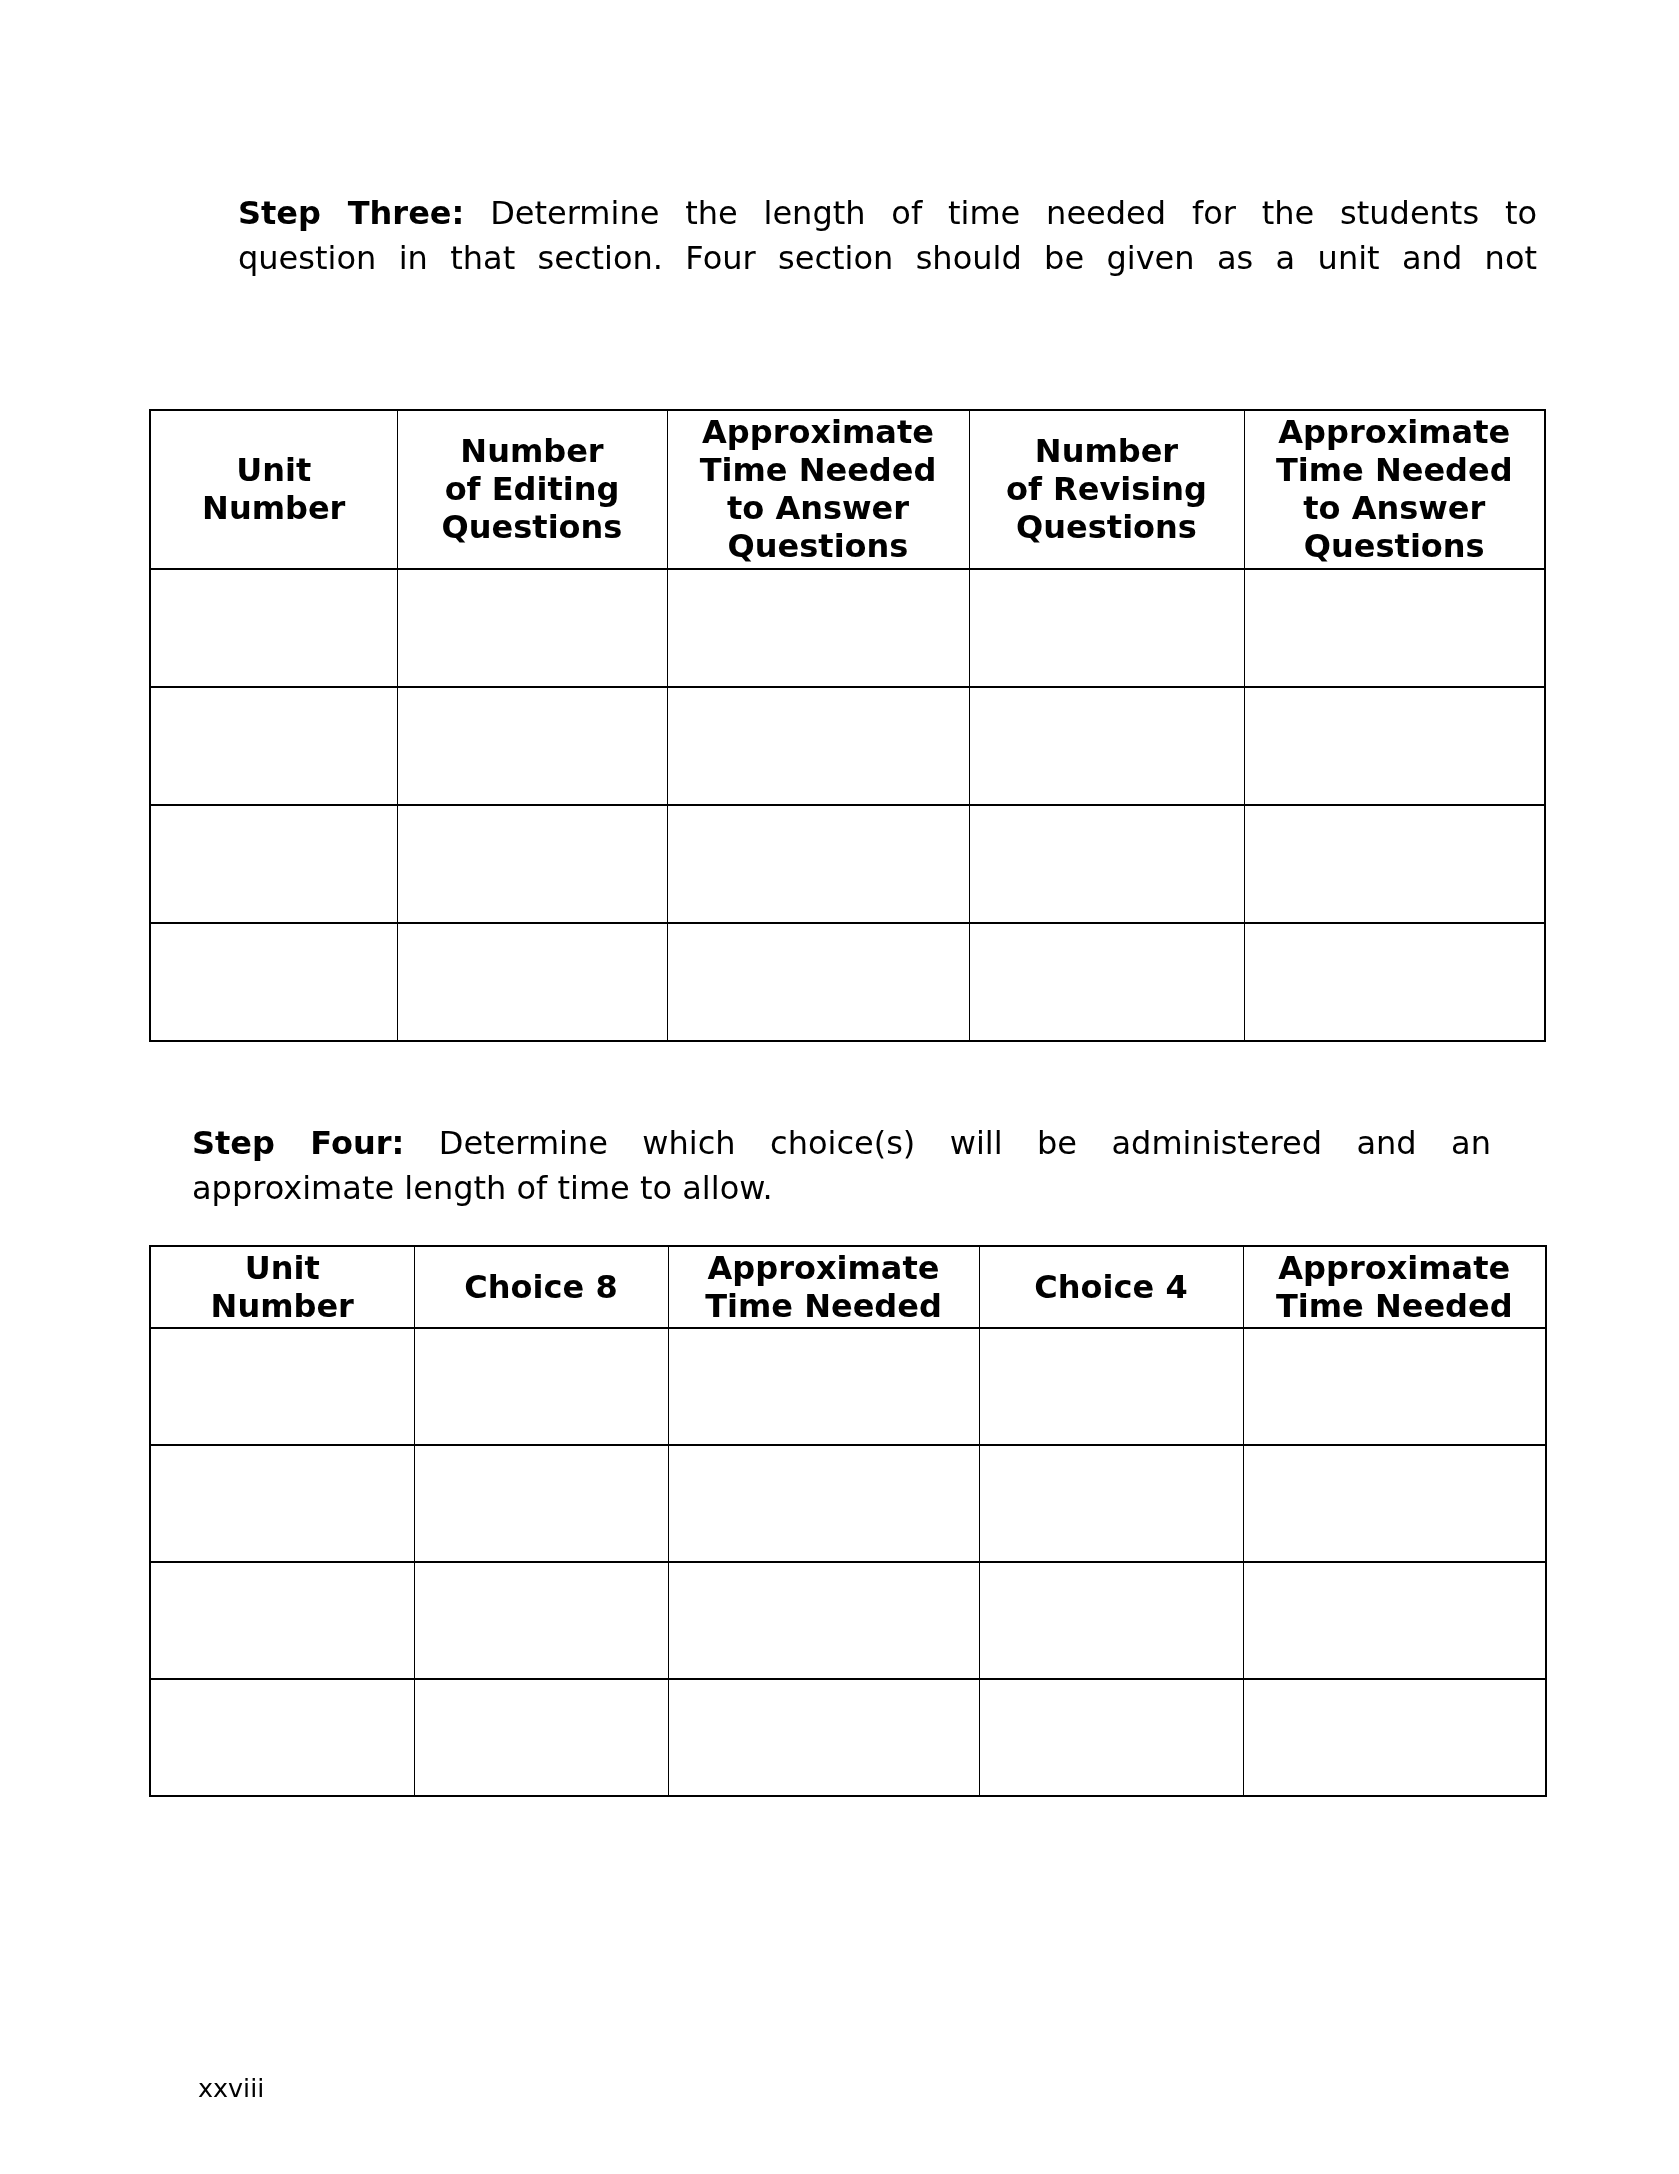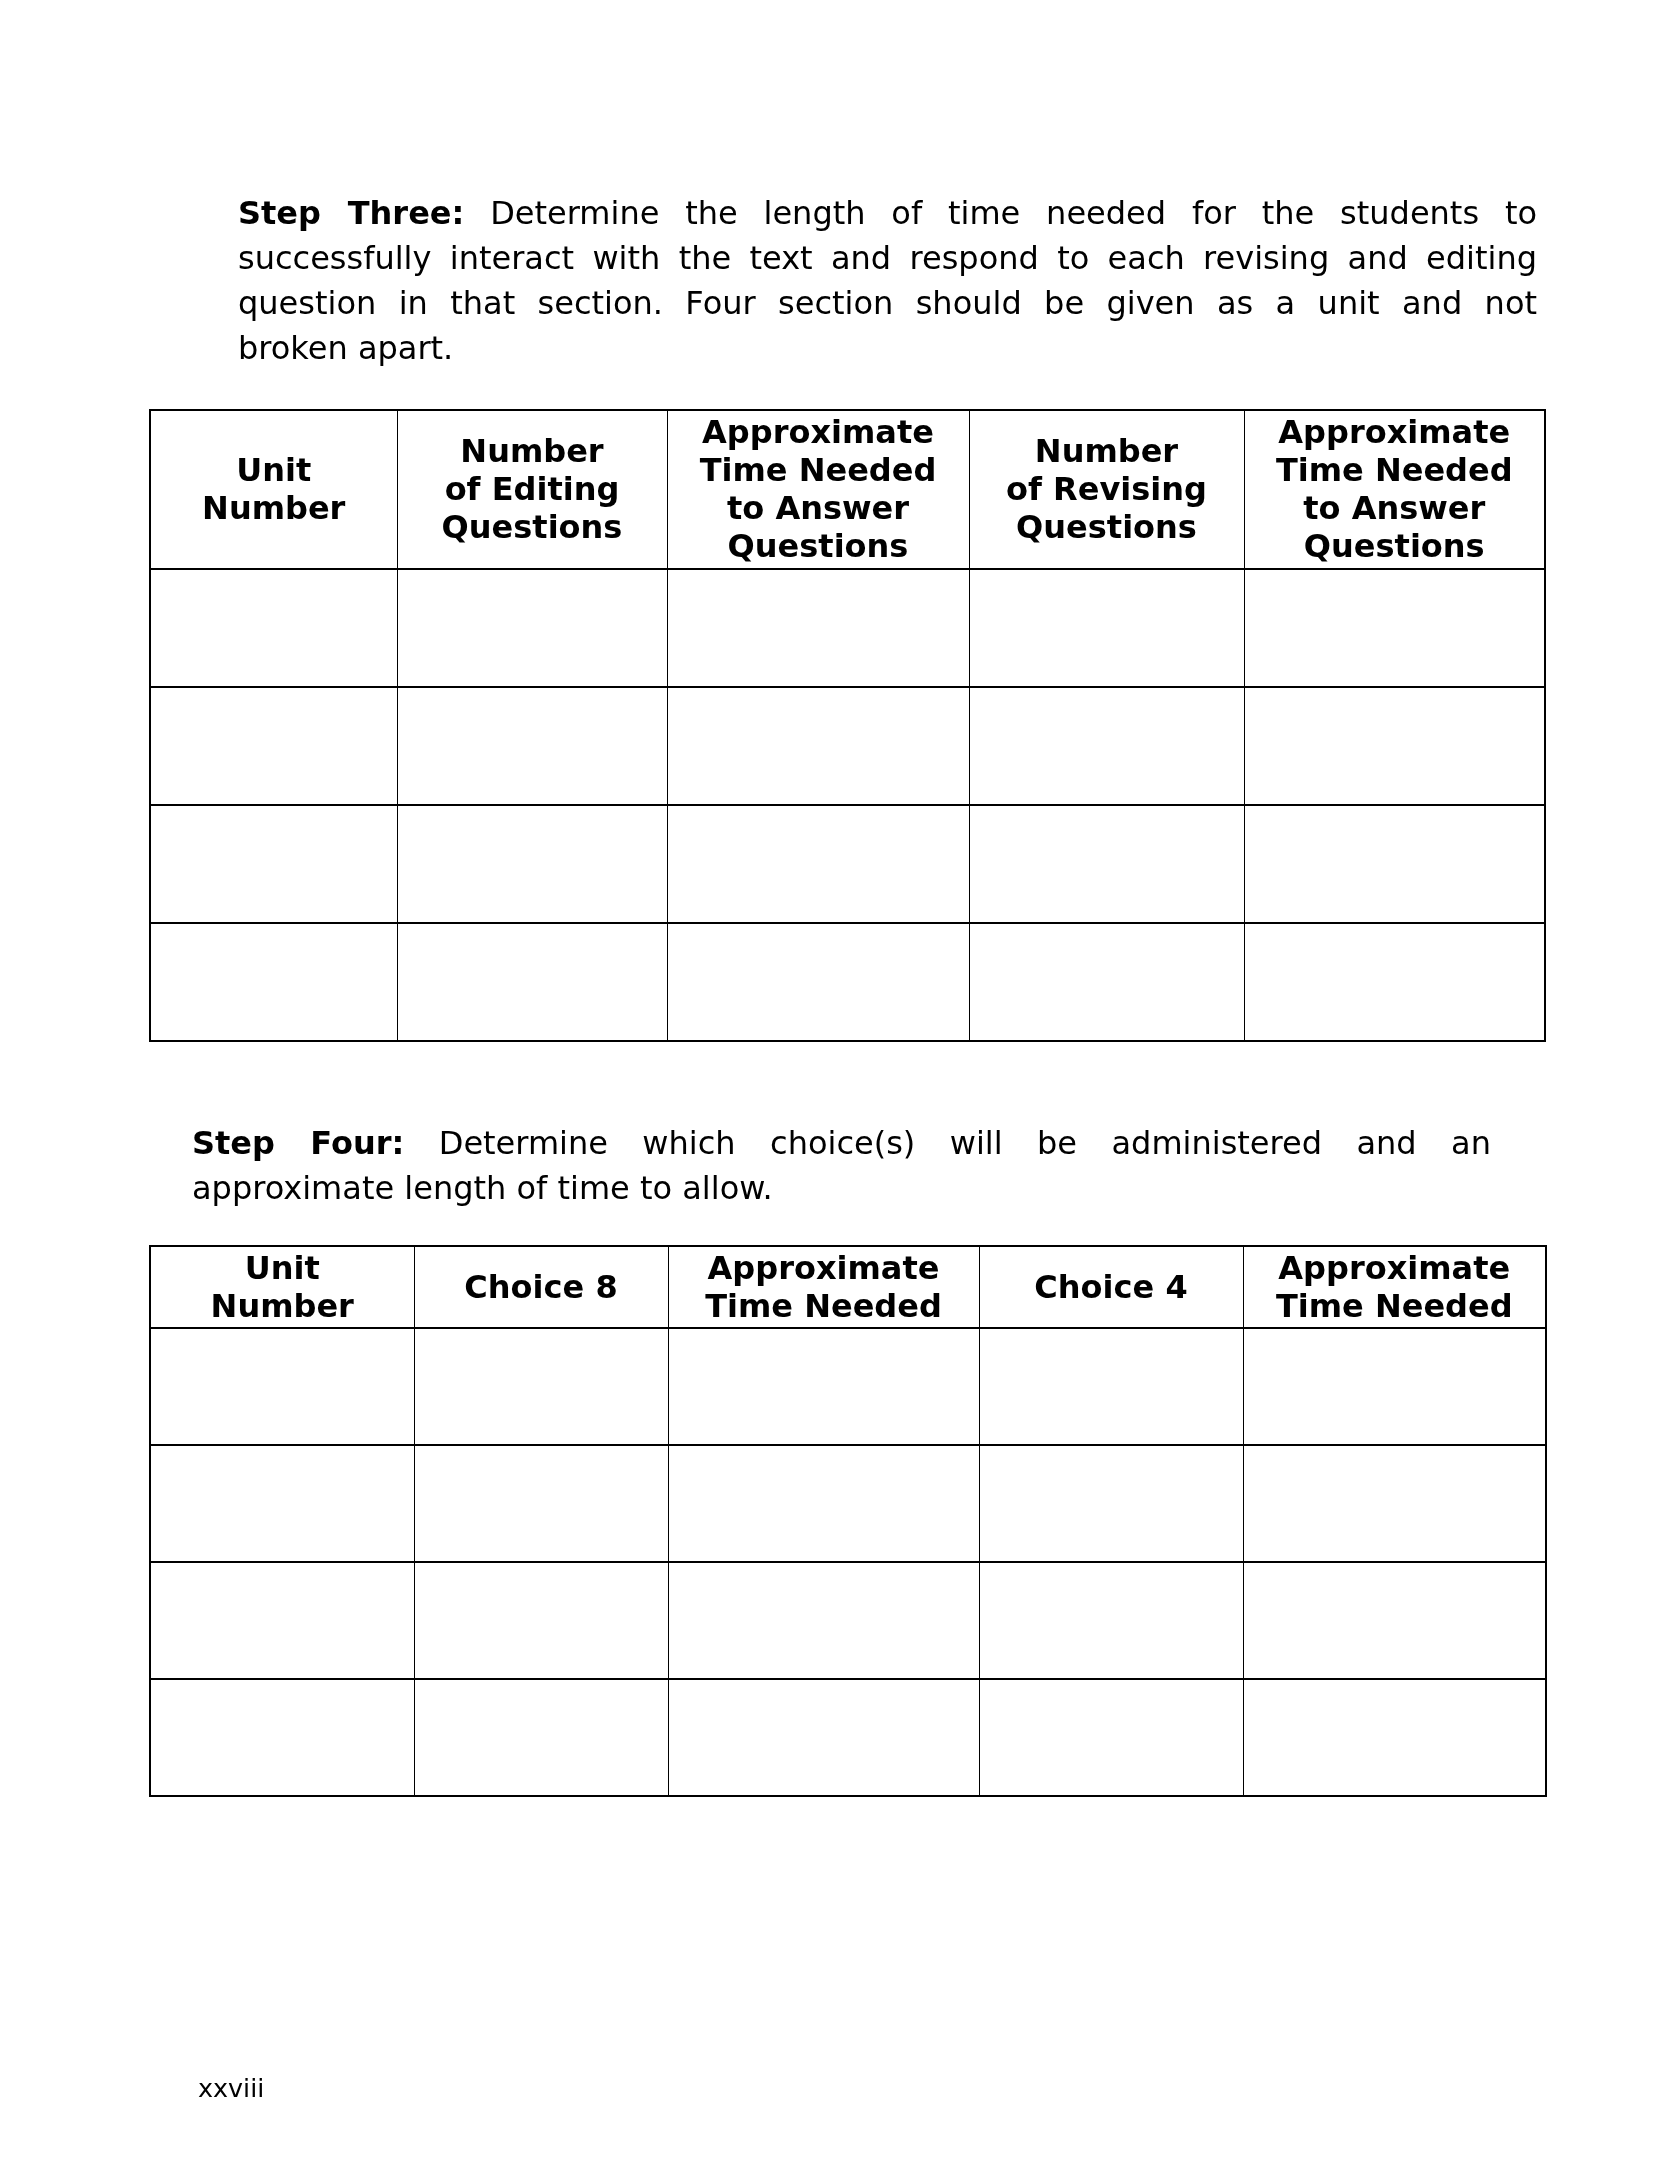--- a/index.html
+++ b/index.html
@@ -68,23 +68,21 @@
     text-align:center;
   }
 </style>
 </head>
 <body>
 
 <div id="page">
 
   <div id="para-step-three" class="para">
     <div class="line jfull"><span class="b">Step Three:</span> <span>Determine the length of time needed for the students to</span></div>
-    <div class="line jfull"><span>successfully interact with the text and respond to each revising and editing</span></div>
     <div class="line jfull"><span>question in that section. Four section should be given as a unit and not</span></div>
-    <div class="line jlast"><span>broken apart.</span></div>
   </div>
 
   <table id="table-step-three" class="grid">
     <colgroup>
       <col style="width:247px">
         <col style="width:270px">
         <col style="width:302px">
         <col style="width:275px">
         <col style="width:301px">
     </colgroup>

